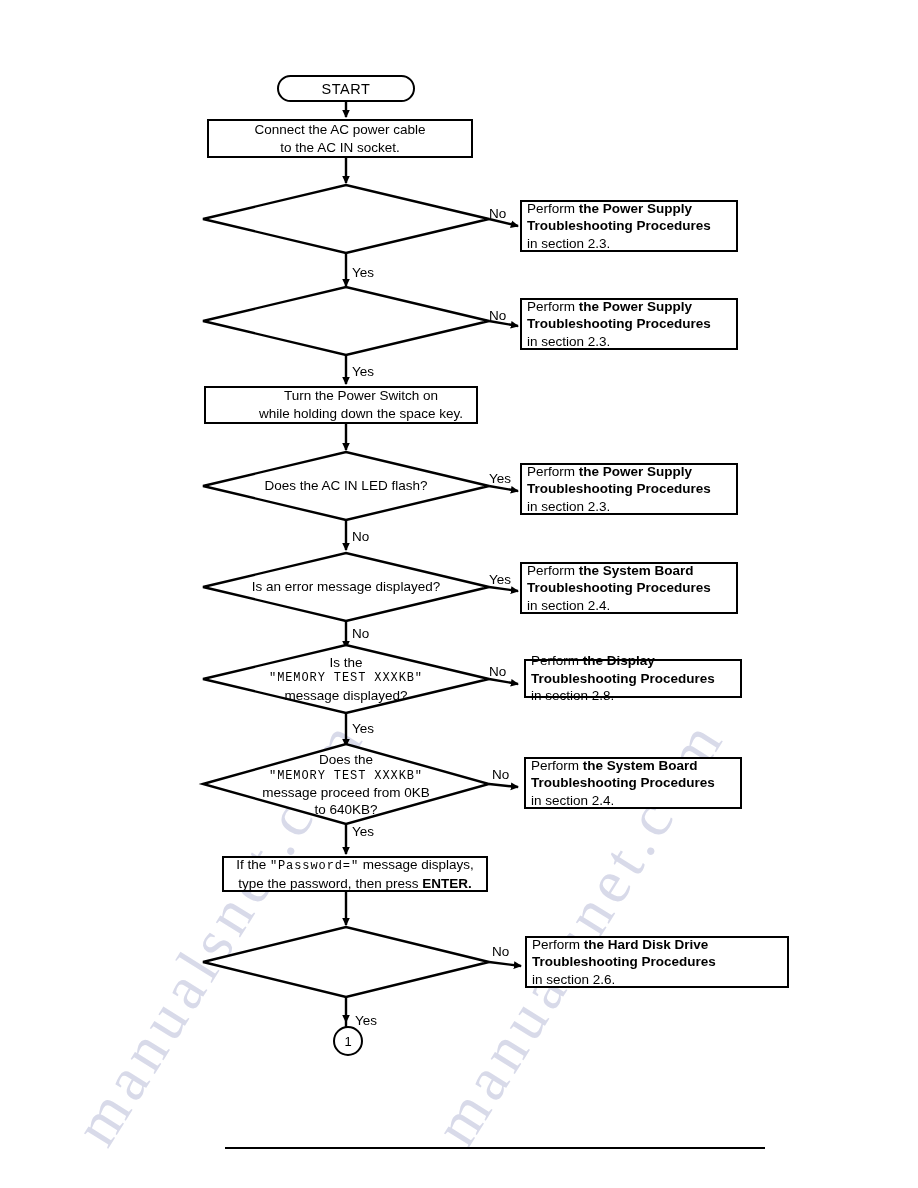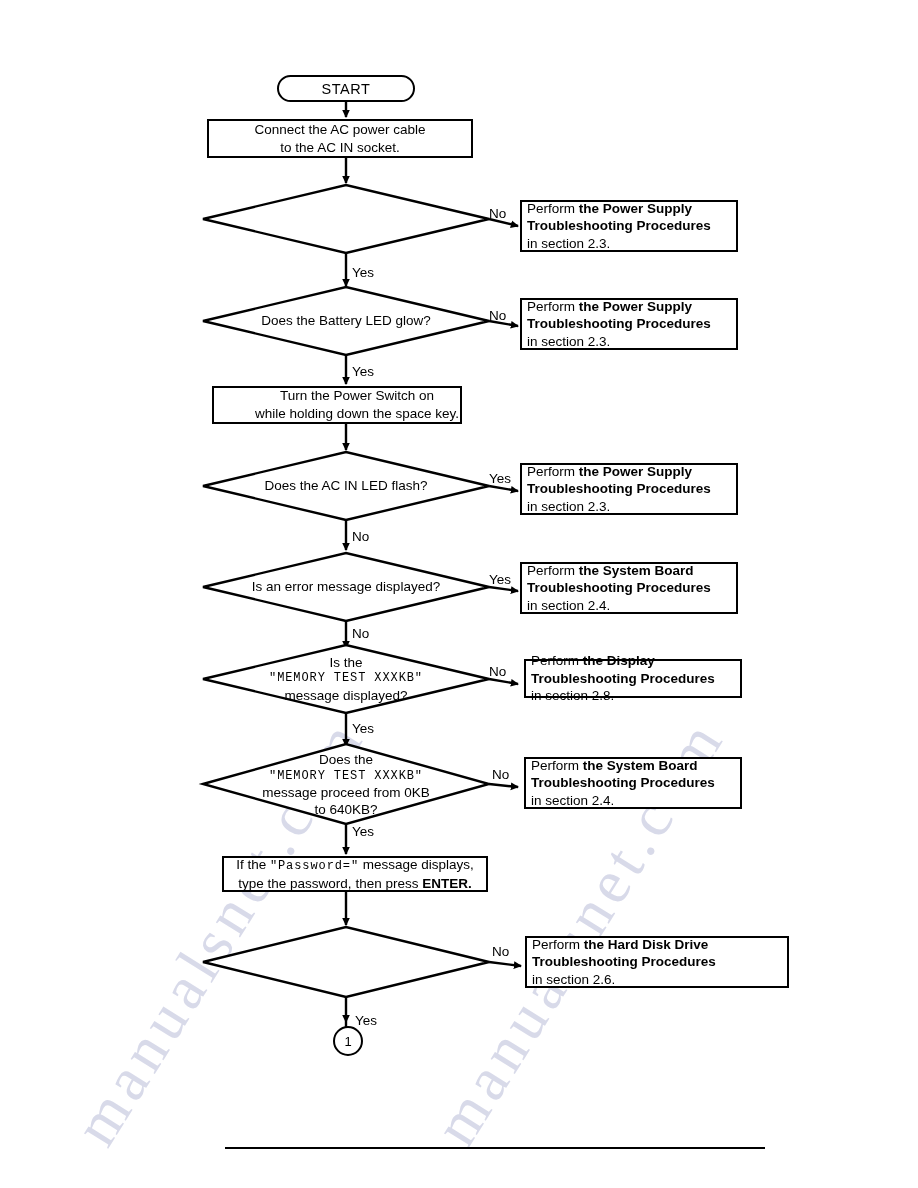--- a/index.html
+++ b/index.html
@@ -198,33 +198,30 @@
 
   <div class="edge-label" style="left:489px; top:207px;">No</div>
   <div class="edge-label" style="left:352px; top:266px;">Yes</div>
 
   <div class="node actionbox" style="left:520px; top:200px; width:218px; height:52px;">
     <span class="ln"><span>Perform </span><span class="b">the Power Supply</span></span>
     <span class="ln b">Troubleshooting Procedures</span>
     <span class="ln">in section 2.3.</span>
   </div>
 
-  <div class="decision" style="left:226px; top:308px; width:240px; height:26px;">
-    <span>Does the Battery LED glow?</span>
-  </div>
   <div class="edge-label" style="left:489px; top:309px;">No</div>
   <div class="edge-label" style="left:352px; top:365px;">Yes</div>
 
   <div class="node actionbox" style="left:520px; top:298px; width:218px; height:52px;">
     <span class="ln"><span>Perform </span><span class="b">the Power Supply</span></span>
     <span class="ln b">Troubleshooting Procedures</span>
     <span class="ln">in section 2.3.</span>
   </div>
 
-  <div class="node process" style="left:212px; top:386px; width:250px; height:38px;padding-left:40px;">
+  <div class="node process" style="left:204px; top:386px; width:274px; height:38px;padding-left:40px;">
     <span>Turn the Power Switch on</span>
     <span>while holding down the space key.</span>
   </div>
 
   <div class="decision" style="left:226px; top:473px; width:240px; height:26px;">
     <span>Does the AC IN LED flash?</span>
   </div>
   <div class="edge-label" style="left:489px; top:472px;">Yes</div>
   <div class="edge-label" style="left:352px; top:530px;">No</div>
 

